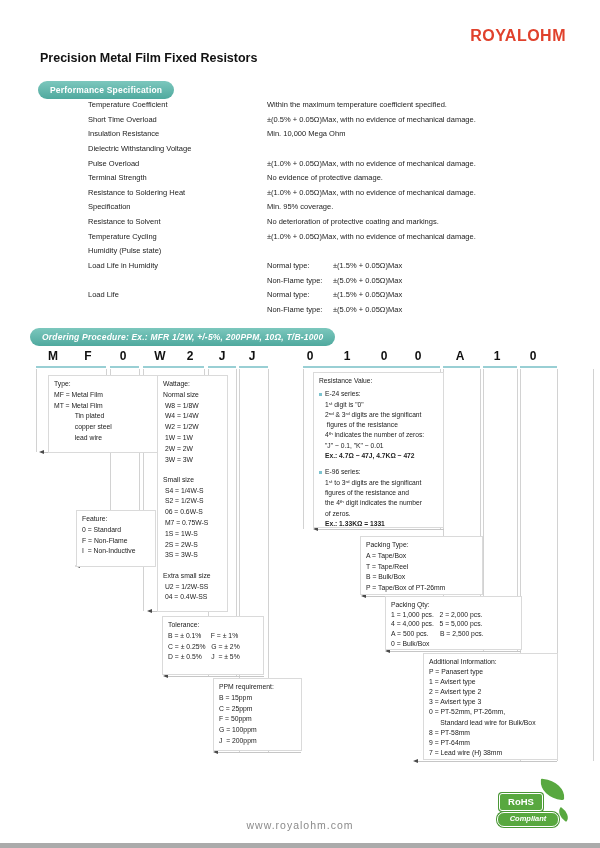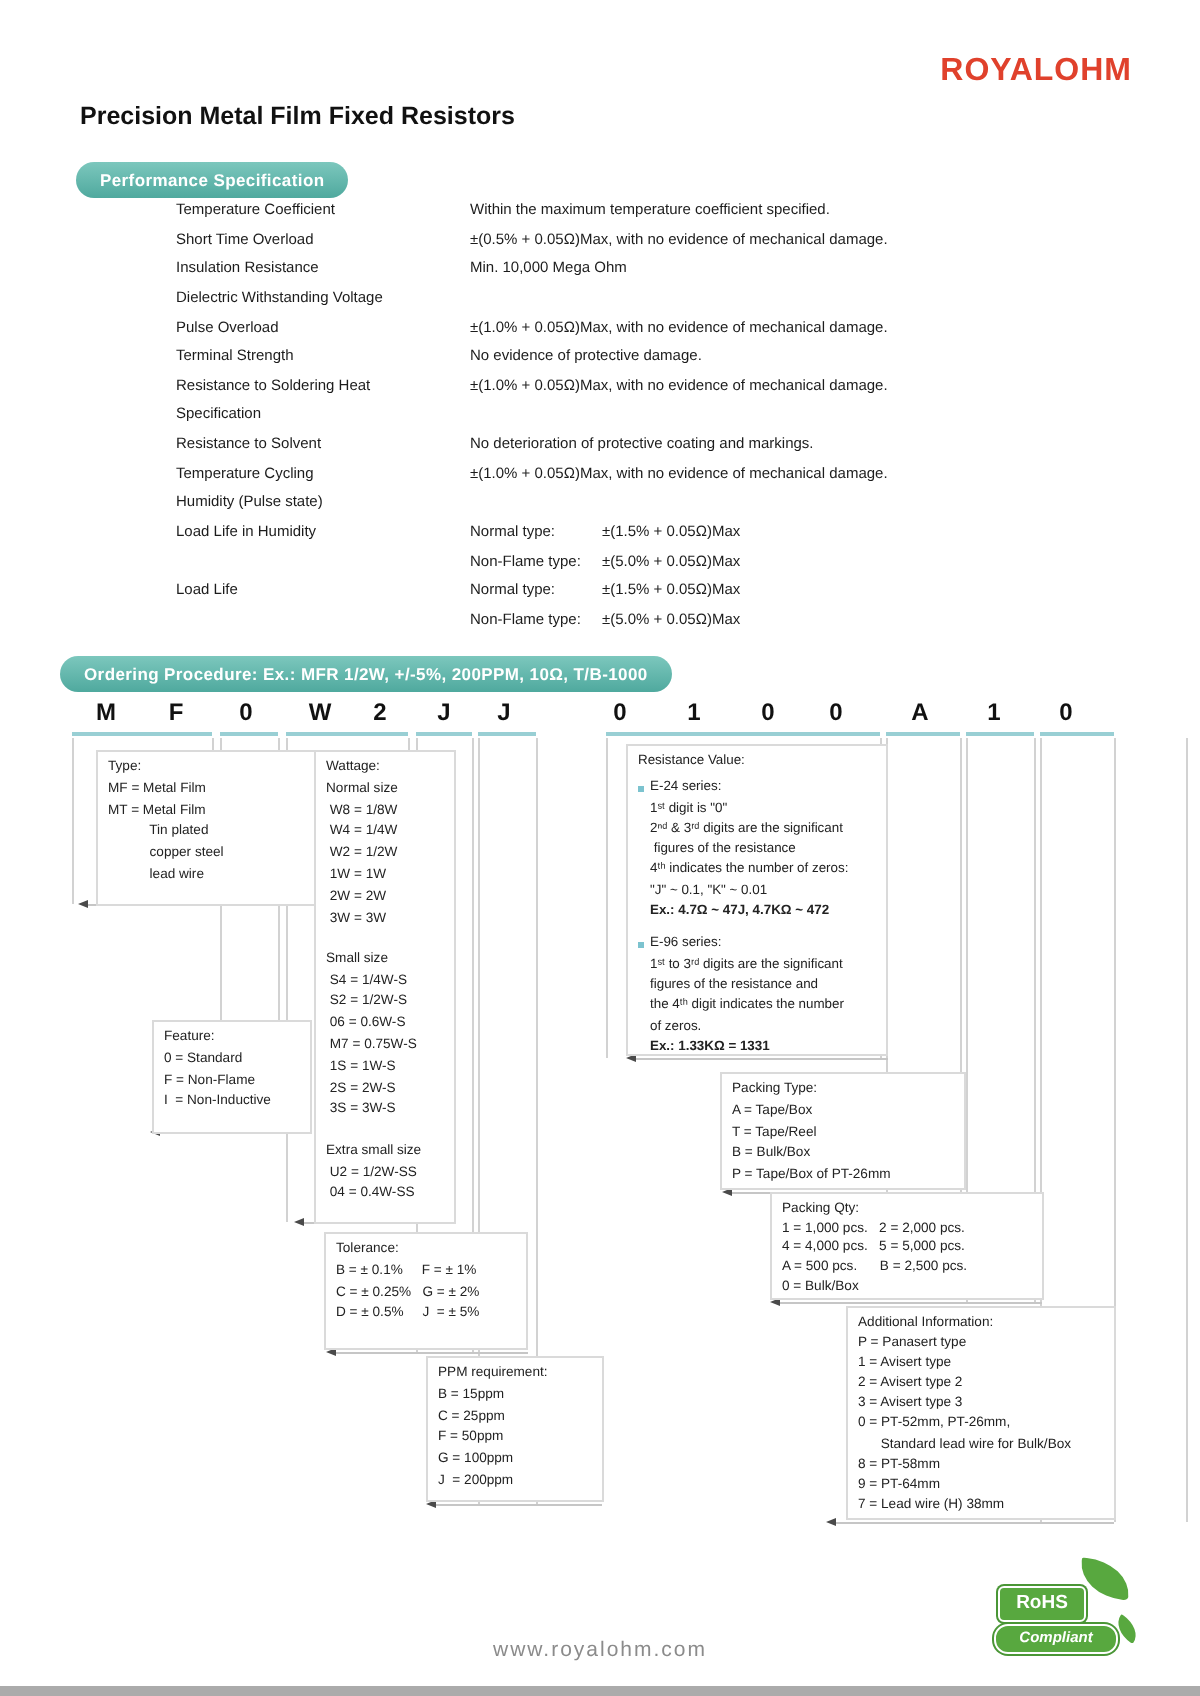--- a/index.html
+++ b/index.html
@@ -4,28 +4,28 @@
 <style>
   html,body{margin:0;padding:0;}
   body{width:600px;height:848px;position:relative;background:#ffffff;overflow:hidden;
        font-family:"Liberation Sans",sans-serif;color:#1c1c1c;}
   .logo{position:absolute;top:27px;right:34px;font-size:16px;font-weight:800;
         color:#e0412c;letter-spacing:.5px;}
   .title{position:absolute;top:51px;left:40px;font-size:12.5px;font-weight:bold;color:#111;}
   .badge{position:absolute;background:linear-gradient(180deg,#7cc7bd,#4fa99e);color:#fff;
          font-size:8.5px;font-weight:bold;padding:4px 12px;border-radius:10px;letter-spacing:.2px;}
   #badge-perf{top:81px;left:38px;}
-  #badge-order{top:328px;left:30px;}
+  #badge-order{top:328px;left:30px;font-style:italic;}
 
   
   .spec{position:absolute;left:88px;top:100px;width:492px;font-size:7.5px;}
   .srow{display:flex;height:14.65px;align-items:flex-start;}
   .srow.sdual{height:29.3px;}
   .slabel{width:147px;flex:none;}
-  .sval{flex:1;}
+  .sval{flex:1;margin-left:32px;}
   .sdline{display:flex;height:14.65px;}
   .sdtype{width:66px;flex:none;}
 
   
   .code-ch{position:absolute;top:349px;transform:translateX(-50%);font-size:12px;font-weight:bold;color:#111;}
   .tl{position:absolute;top:366px;height:2px;background:#99cfd4;z-index:1;}
   .vln{position:absolute;width:1px;background:#d2d2d2;z-index:1;}
   .hln{position:absolute;height:1px;background:#c6c6c6;z-index:1;}
   .ah{position:absolute;width:0;height:0;border-top:2.5px solid transparent;
       border-bottom:2.5px solid transparent;border-right:5px solid #4a4a4a;z-index:2;}
@@ -92,20 +92,21 @@
   <div class="srow">
       <div class="slabel">Terminal Strength</div>
       <div class="sval">No evidence of protective damage.</div>
     </div>
   <div class="srow">
       <div class="slabel">Resistance to Soldering Heat</div>
       <div class="sval">±(1.0% + 0.05Ω)Max, with no evidence of mechanical damage.</div>
     </div>
   <div class="srow">
       <div class="slabel">Specification</div>
+      <div class="sval">Min. 95% coverage.</div>
     </div>
   <div class="srow">
       <div class="slabel">Resistance to Solvent</div>
       <div class="sval">No deterioration of protective coating and markings.</div>
     </div>
   <div class="srow">
       <div class="slabel">Temperature Cycling</div>
       <div class="sval">±(1.0% + 0.05Ω)Max, with no evidence of mechanical damage.</div>
     </div>
   <div class="srow">

